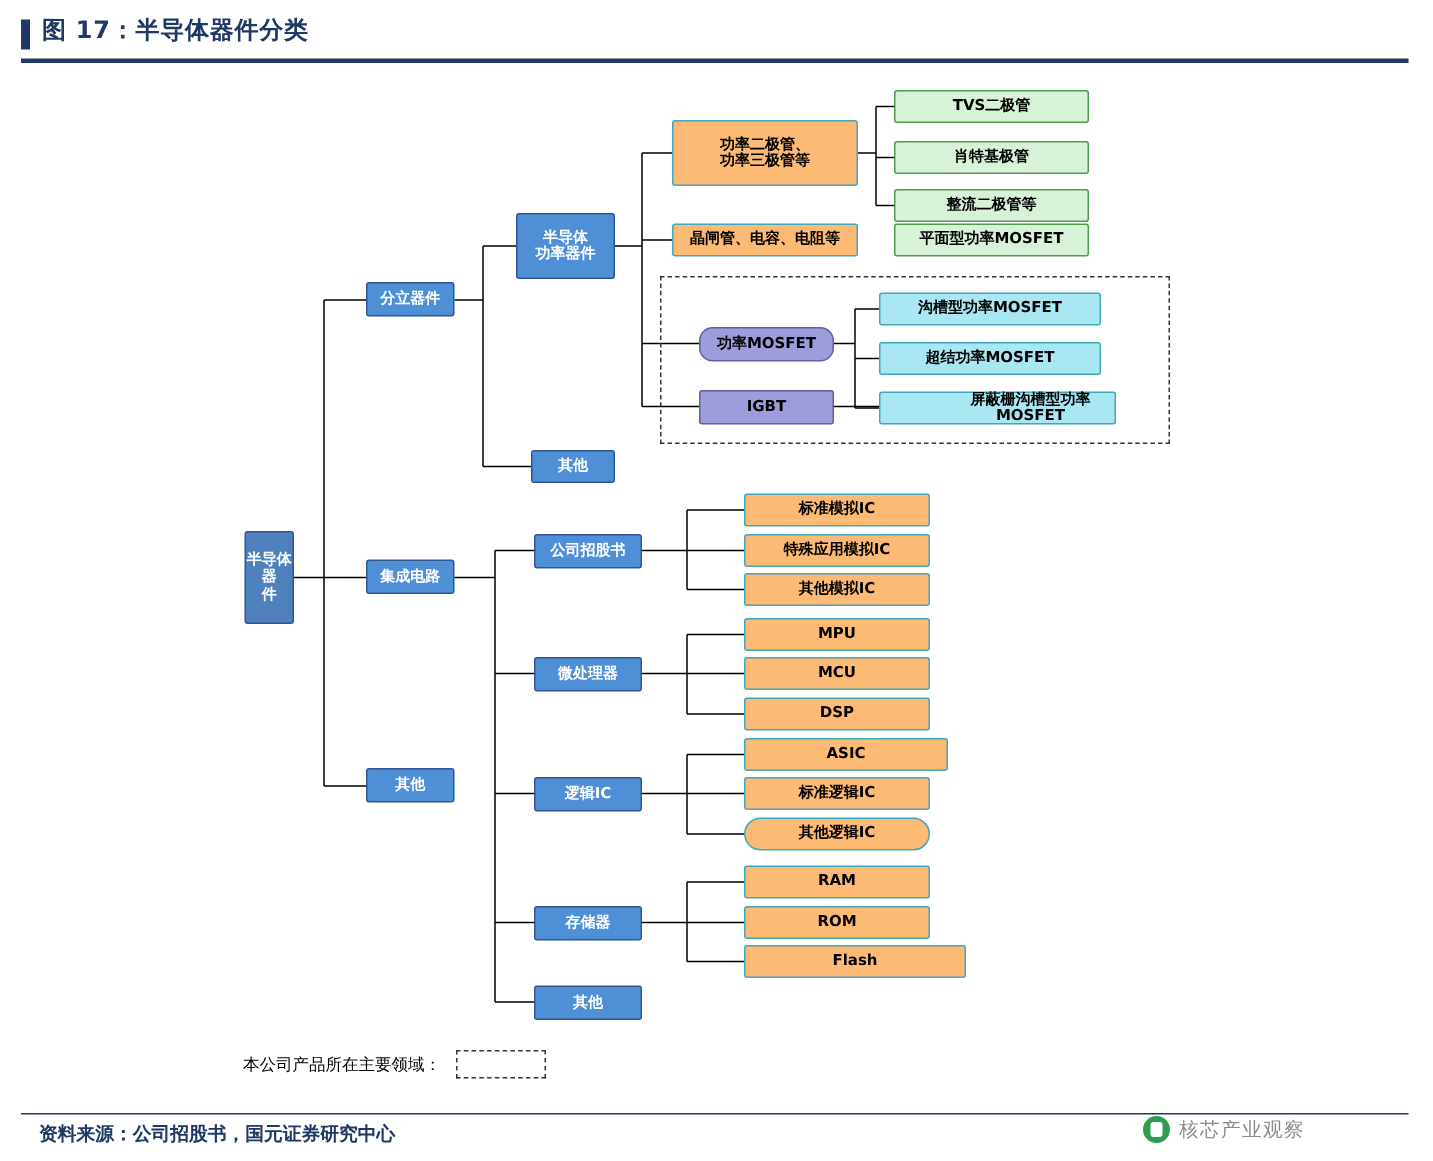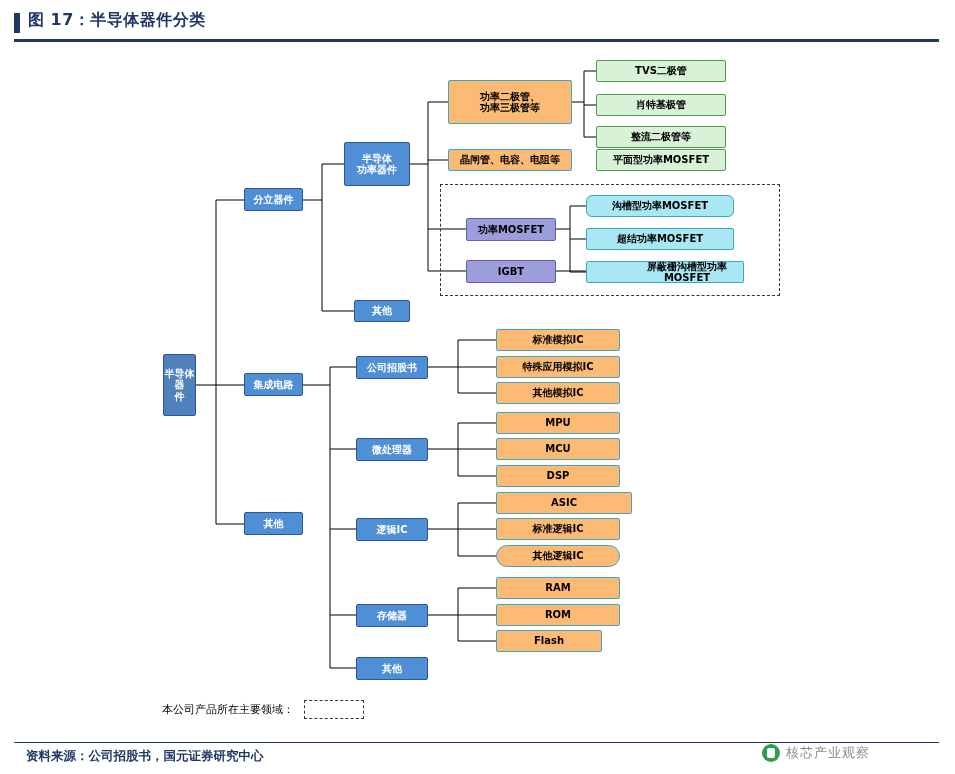--- a/index.html
+++ b/index.html
@@ -189,29 +189,29 @@
     <div class="node n-blue" style="left:244px;top:325px;width:59px;height:23px;">集成电路</div>
     <div class="node n-blue" style="left:244px;top:464px;width:59px;height:23px;">其他</div>
 
     <div class="node n-blue" style="left:344px;top:94px;width:66px;height:44px;">半导体
 功率器件</div>
     <div class="node n-blue" style="left:354px;top:252px;width:56px;height:22px;">其他</div>
 
     <div class="node n-cyan" style="left:448px;top:32px;width:124px;height:44px;">功率二极管、
 功率三极管等</div>
     <div class="node n-cyan" style="left:448px;top:101px;width:124px;height:22px;">晶闸管、电容、电阻等</div>
-    <div class="node n-purple" style="left:466px;top:170px;width:90px;height:23px;">功率MOSFET</div>
+    <div class="node n-purple" style="left:466px;top:170px;width:90px;height:23px;border-radius:9px;">功率MOSFET</div>
     <div class="node n-purple" style="left:466px;top:212px;width:90px;height:23px;">IGBT</div>
 
     <div class="node n-green" style="left:596px;top:12px;width:130px;height:22px;">TVS二极管</div>
     <div class="node n-green" style="left:596px;top:46px;width:130px;height:22px;">肖特基极管</div>
     <div class="node n-green" style="left:596px;top:78px;width:130px;height:22px;">整流二极管等</div>
 
     <div class="node n-green" style="left:596px;top:101px;width:130px;height:22px;">平面型功率MOSFET</div>
-    <div class="node n-cyan2" style="left:586px;top:147px;width:148px;height:22px;border-radius:6px;">沟槽型功率MOSFET</div>
+    <div class="node n-cyan2" style="left:586px;top:147px;width:148px;height:22px;">沟槽型功率MOSFET</div>
     <div class="node n-cyan2" style="left:586px;top:180px;width:148px;height:22px;">超结功率MOSFET</div>
     <div class="node n-cyan2" style="left:586px;top:213px;width:158px;height:22px;padding-left:44px;">屏蔽栅沟槽型功率MOSFET</div>
 
     <div class="node n-blue" style="left:356px;top:308px;width:72px;height:23px;">公司招股书</div>
     <div class="node n-blue" style="left:356px;top:390px;width:72px;height:23px;">微处理器</div>
     <div class="node n-blue" style="left:356px;top:470px;width:72px;height:23px;">逻辑IC</div>
     <div class="node n-blue" style="left:356px;top:556px;width:72px;height:23px;">存储器</div>
     <div class="node n-blue" style="left:356px;top:609px;width:72px;height:23px;">其他</div>
 
     <div class="node n-cyan" style="left:496px;top:281px;width:124px;height:22px;">标准模拟IC</div>
@@ -221,21 +221,21 @@
     <div class="node n-cyan" style="left:496px;top:364px;width:124px;height:22px;">MPU</div>
     <div class="node n-cyan" style="left:496px;top:390px;width:124px;height:22px;">MCU</div>
     <div class="node n-cyan" style="left:496px;top:417px;width:124px;height:22px;">DSP</div>
 
     <div class="node n-cyan" style="left:496px;top:444px;width:136px;height:22px;">ASIC</div>
     <div class="node n-cyan" style="left:496px;top:470px;width:124px;height:22px;">标准逻辑IC</div>
     <div class="node n-cyan" style="left:496px;top:497px;width:124px;height:22px;border-radius:11px;">其他逻辑IC</div>
 
     <div class="node n-cyan" style="left:496px;top:529px;width:124px;height:22px;">RAM</div>
     <div class="node n-cyan" style="left:496px;top:556px;width:124px;height:22px;">ROM</div>
-    <div class="node n-cyan" style="left:496px;top:582px;width:106px;height:22px;">Flash</div>
+    <div class="node n-cyan" style="left:496px;top:582px;width:148px;height:22px;">Flash</div>
 
     <div class="legend" style="left:162px;top:652px;">
       <span class="legend-label">本公司产品所在主要领域：</span>
       <span class="legend-swatch"></span>
     </div>
 
   </div>
 
   <div class="footer-rule"></div>
   <div class="source-text">资料来源：公司招股书，国元证券研究中心</div>

